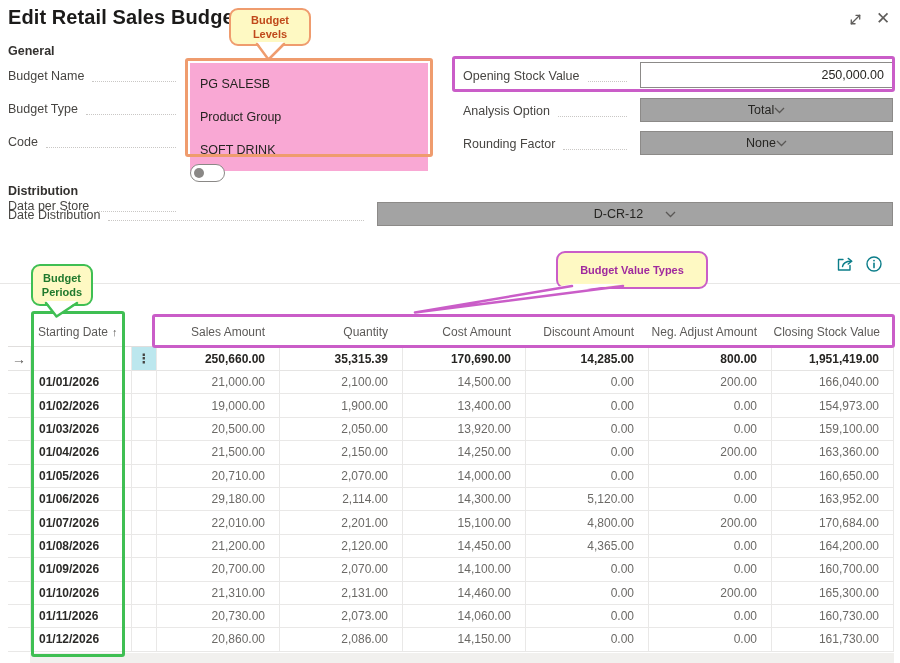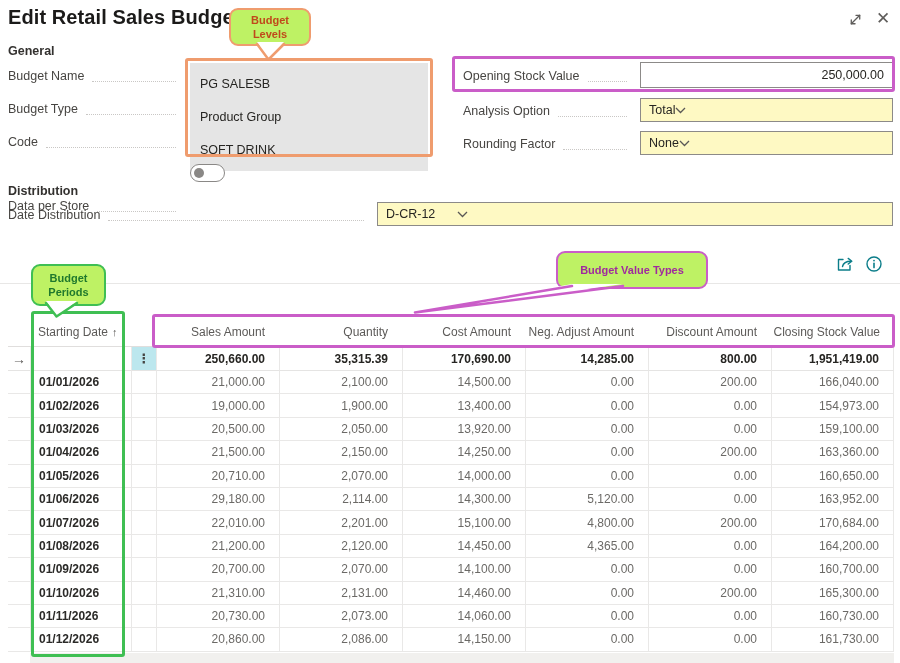--- a/index.html
+++ b/index.html
@@ -21,32 +21,32 @@
     display:flex; align-items:center; justify-content:center;
   }
   .close-glyph { font-size:17px; color:#5f5d5b; font-weight:400; }
 
   
   .section-label { position:absolute; font-size:12.5px; font-weight:700; color:#33312f; }
   .labelrow { position:absolute; display:flex; align-items:center; height:25px; }
   .flabel { font-size:12.5px; color:#474542; white-space:nowrap; }
   .leader { flex:1; height:13px; border-bottom:1.5px dotted #c9c7c5; margin:0 10px 0 8px; }
   .field {
-    position:absolute; height:42px; background:#e5e5e5;
+    position:absolute; height:42px; background:#f9a8d4;
     display:flex; align-items:center; padding:0 10px;
     font-size:12.5px; color:#262522;
   }
   .input {
     position:absolute; height:26px; background:#fff; border:1px solid #8c8a88;
     display:flex; align-items:center; justify-content:flex-end; padding:0 8px;
     font-size:12.5px; color:#262522;
   }
   .combo {
-    position:absolute; height:24px; background:#fef9c3; border:1px solid #8c8a88;
-    display:flex; align-items:center; justify-content:flex-start; padding:0 8px;
+    position:absolute; height:24px; background:#a3a3a3; border:1px solid #8c8a88;
+    display:flex; align-items:center; justify-content:center; padding:0 8px;
     font-size:12.5px; color:#262522; cursor:pointer;
   }
   .toggle {
     position:absolute; width:35px; height:18px; border:1.5px solid #8a8886;
     border-radius:10px; background:#fff; cursor:pointer;
   }
   .knob {
     position:absolute; left:3px; top:2.5px; width:10px; height:10px;
     border-radius:50%; background:#8a8886;
   }
@@ -54,21 +54,21 @@
 
   
   .anno-box {
     position:absolute; border-style:solid; border-width:3px; border-radius:3px;
     background:transparent; pointer-events:none; z-index:30;
   }
   .box-orange  { border-color:var(--accent-orange,#ef9c6e); }
   .box-green   { border-color:var(--accent-green,#3fbf53);  border-width:3.5px; }
   .box-magenta { border-color:var(--accent-magenta,#ca5dc8); }
   .bubble {
-    position:absolute; z-index:31; background:#bef264; border:2.5px solid;
+    position:absolute; z-index:31; background:#fef9c3; border:2.5px solid;
     border-radius:9px; display:flex; align-items:center; justify-content:center;
     text-align:center; font-weight:700; font-size:11px; line-height:1.3; padding:2px 6px;
   }
   .bub-orange  { border-color:var(--accent-orange,#ef9c6e);  color:var(--accent-orange-text,#c0491b); }
   .bub-green   { border-color:var(--accent-green,#3fbf53);   color:var(--accent-green-text,#20792d); }
   .bub-magenta { border-color:var(--accent-magenta,#ca5dc8); color:var(--accent-magenta-text,#a02a9e); white-space:nowrap; }
   #tail-overlay { position:absolute; left:0; top:0; z-index:32; pointer-events:none; }
 
   
   .grid { position:absolute; left:8px; top:318px; width:886px; }
@@ -201,22 +201,22 @@
     <div class="grid-row header-row">
       <div class="cell arrow-cell"></div>
       <div class="cell date-hdr">
         <span>Starting Date</span>
         <span class="sort">↑</span>
       </div>
       <div class="cell"></div>
       <div class="cell hdr-num">Sales Amount</div>
       <div class="cell hdr-num">Quantity</div>
       <div class="cell hdr-num">Cost Amount</div>
+      <div class="cell hdr-num">Discount Amount</div>
       <div class="cell hdr-num">Neg. Adjust Amount</div>
-      <div class="cell hdr-num">Discount Amount</div>
       <div class="cell hdr-num">Closing Stock Value</div>
     </div>
 
     <div class="grid-row totals-row">
       <div class="cell arrow-cell">→</div>
       <div class="cell date-cell"></div>
       <div class="cell menu-cell menu-active">⋮</div>
       <div class="cell num-cell total-cell">250,660.00</div>
       <div class="cell num-cell total-cell">35,315.39</div>
       <div class="cell num-cell total-cell">170,690.00</div>
@@ -362,21 +362,21 @@
   </div>
 
   <div class="footer-strip"></div>
 
   <div class="anno-box box-orange" style="left:185px;top:58px;width:248px;height:99px;"></div>
   <div class="anno-box box-magenta" style="left:452px;top:56px;width:443px;height:36px;"></div>
   <div class="anno-box box-magenta" style="left:152px;top:314px;width:743px;height:34px;"></div>
   <div class="anno-box box-green" style="left:31px;top:311px;width:94px;height:346px;"></div>
 
   <div class="bubble bub-orange" style="left:229px;top:8px;width:82px;height:38px;">Budget Levels</div>
-  <div class="bubble bub-green" style="left:31px;top:264px;width:75px;height:42px;">Budget Periods</div>
+  <div class="bubble bub-green" style="left:31px;top:264px;width:62px;height:42px;">Budget Periods</div>
   <div class="bubble bub-magenta" style="left:556px;top:251px;width:152px;height:38px;">Budget Value Types</div>
 
   <svg id="tail-overlay" width="900" height="663">
     <polygon points="257,42 284,42 269,60" fill="#ffffff"></polygon>
     <path d="M257,44 L268.5,59.5 L284,44" fill="none" stroke="#ef9c6e" stroke-width="2.5" stroke-linecap="round" stroke-linejoin="round"></path>
     <polygon points="46,301 77,301 57,317" fill="#ffffff"></polygon>
     <path d="M46,303 L56.5,316.5 L77,303" fill="none" stroke="#3fbf53" stroke-width="2.5" stroke-linecap="round" stroke-linejoin="round"></path>
     <polygon points="572,284 623,284 415,313" fill="#ffffff"></polygon>
     <path d="M572,286 L415,312.5 L623,286" fill="none" stroke="#ca5dc8" stroke-width="2.5" stroke-linecap="round" stroke-linejoin="round"></path>
   </svg>

